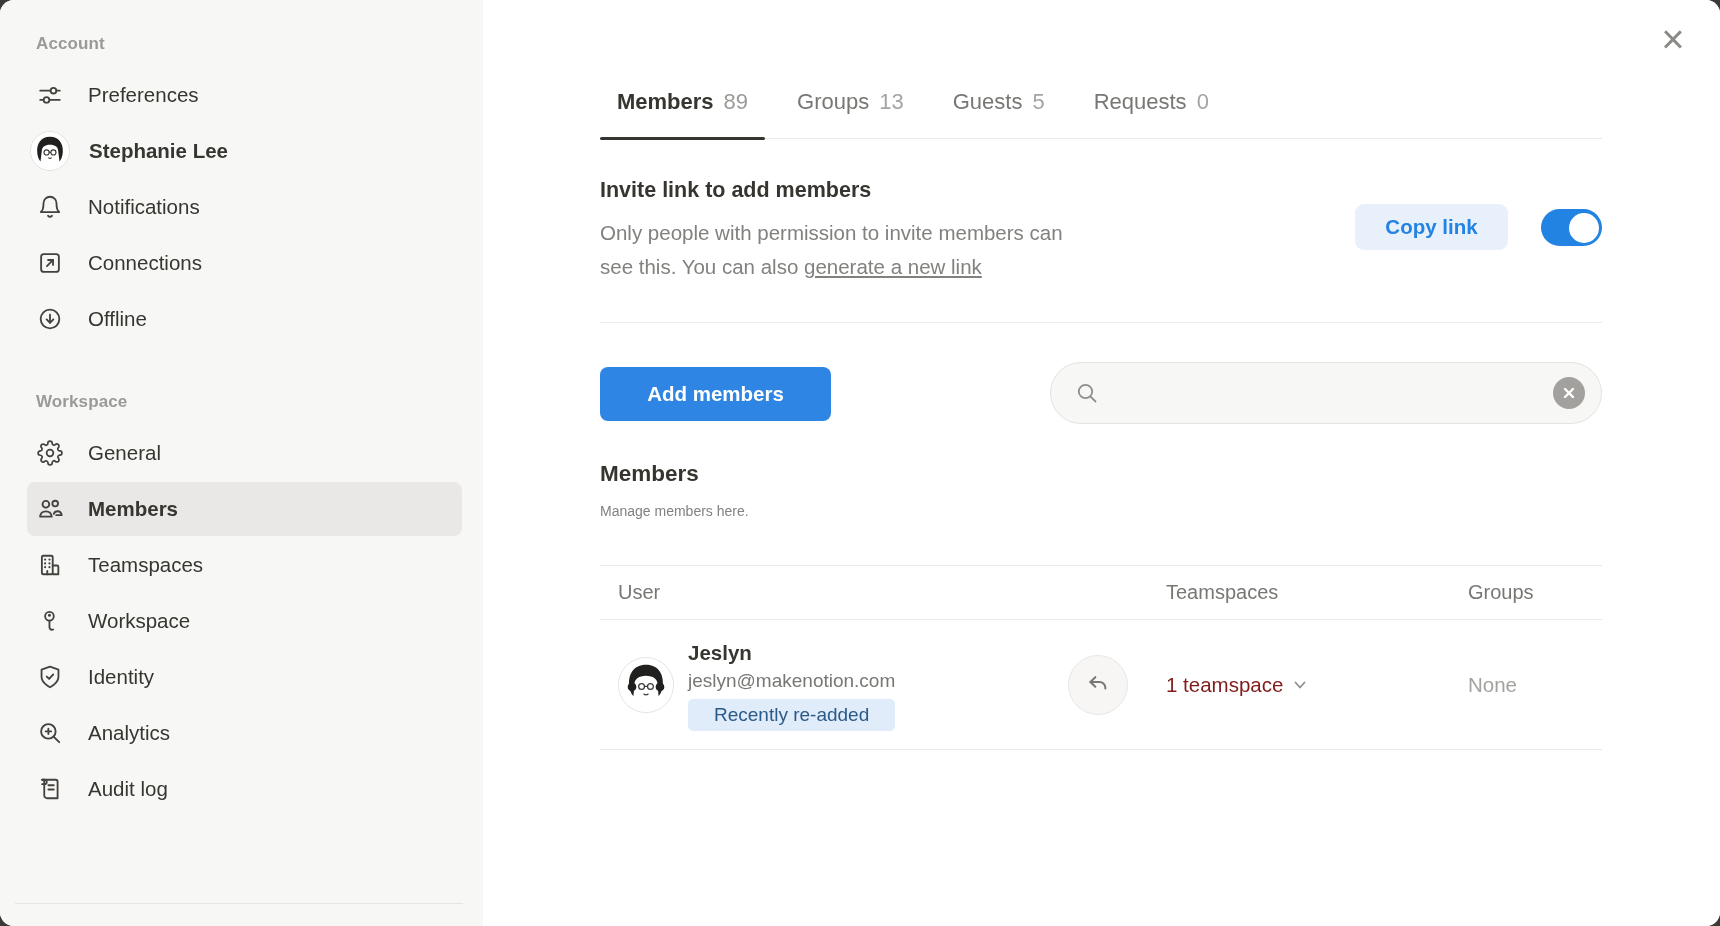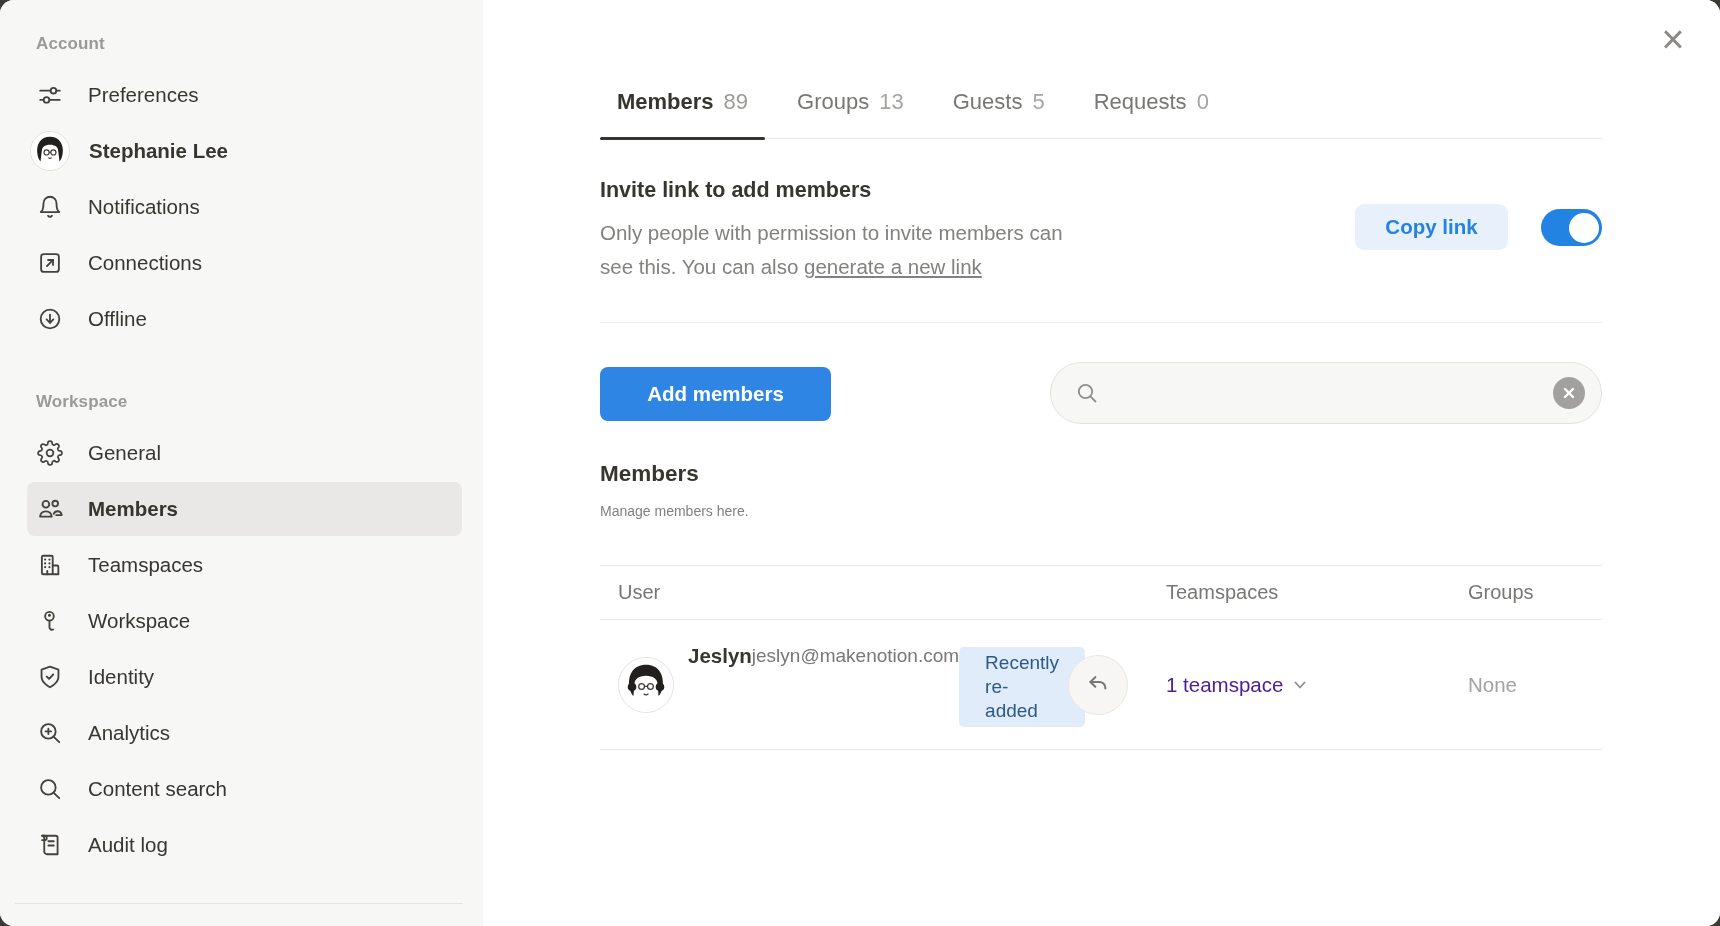--- a/index.html
+++ b/index.html
@@ -118,35 +118,35 @@
   }
   .trow { display:flex; align-items:center; height:130px; border-bottom:1px solid #e9e9e7; }
   .col-user { flex:1 1 auto; display:flex; align-items:center; padding-left:18px; min-width:0; }
   .col-action { width:98px; flex:0 0 98px; display:flex; align-items:center; }
   .col-teamspaces { width:302px; flex:0 0 302px; display:flex; align-items:center; }
   .col-groups { width:134px; flex:0 0 134px; display:flex; align-items:center; }
   .avatar-lg {
     width:56px; height:56px; border-radius:50%; background:#fff;
     border:1px solid #e3e2df; overflow:hidden; flex:0 0 56px;
   }
-  .user-info { margin-left:14px; display:flex; flex-direction:row; }
+  .user-info { margin-left:14px; display:flex; flex-direction:column; }
   .user-name { font-size:20.5px; font-weight:700; color:#37352f; line-height:28px; }
   .user-email { font-size:19px; color:#787774; line-height:27px; }
   .badge {
     align-self:flex-start; margin-top:5px; padding:4px 26px; border-radius:5px;
     background:#e0ecfa; color:#2a5a87; font-size:19px; line-height:24px;
   }
   .restore-btn {
     width:60px; height:60px; border-radius:50%; background:#f7f6f4;
     border:1px solid #e8e7e4; display:flex; align-items:center; justify-content:center;
     cursor:pointer;
   }
   .restore-btn svg { width:26px; height:26px; color:#787774; }
   .teamspace-select { display:flex; align-items:center; cursor:pointer; }
-  .teamspace-select .val { font-size:20.5px; color:#4c1d95; }
+  .teamspace-select .val { font-size:20.5px; color:#7f1d1d; }
   .teamspace-select svg { width:16px; height:16px; margin-left:9px; color:#91908d; }
   .groups-val { font-size:20.5px; color:#a3a29f; }
   svg { display:block; }
 </style>
 </head>
 <body>
 
 <div class="modal">
 
   <div class="sidebar">
@@ -278,29 +278,20 @@
           <svg viewBox="0 0 24 24" fill="none" stroke="currentColor" stroke-width="1.7" stroke-linecap="round" stroke-linejoin="round">
               <circle cx="10.5" cy="10.5" r="6.7"></circle>
               <line x1="15.5" y1="15.5" x2="20.5" y2="20.5"></line>
               <line x1="10.5" y1="8" x2="10.5" y2="13"></line>
               <line x1="8" y1="10.5" x2="13" y2="10.5"></line>
             </svg>
         </span>
         <span class="lbl">Analytics</span>
       </div>
 
-      <div class="nav-item">
-        <span class="ic">
-          <svg viewBox="0 0 24 24" fill="none" stroke="currentColor" stroke-width="1.7" stroke-linecap="round" stroke-linejoin="round">
-              <circle cx="10.5" cy="10.5" r="6.7"></circle>
-              <line x1="15.5" y1="15.5" x2="20.5" y2="20.5"></line>
-            </svg>
-        </span>
-        <span class="lbl">Content search</span>
-      </div>
 
       <div class="nav-item">
         <span class="ic">
           <svg viewBox="0 0 24 24" fill="none" stroke="currentColor" stroke-width="1.7" stroke-linecap="round" stroke-linejoin="round">
               <path d="M7 3.5h10.2a1.8 1.8 0 0 1 1.8 1.8V20.5H9.3a2.6 2.6 0 0 1-2.6-2.6V5.5a2 2 0 0 0-2-2z"></path>
               <path d="M4.7 3.5H7a2 2 0 0 1 0 4H4.7"></path>
               <line x1="10.5" y1="8.5" x2="15.5" y2="8.5"></line>
               <line x1="10.5" y1="12.5" x2="15.5" y2="12.5"></line>
             </svg>
         </span>

